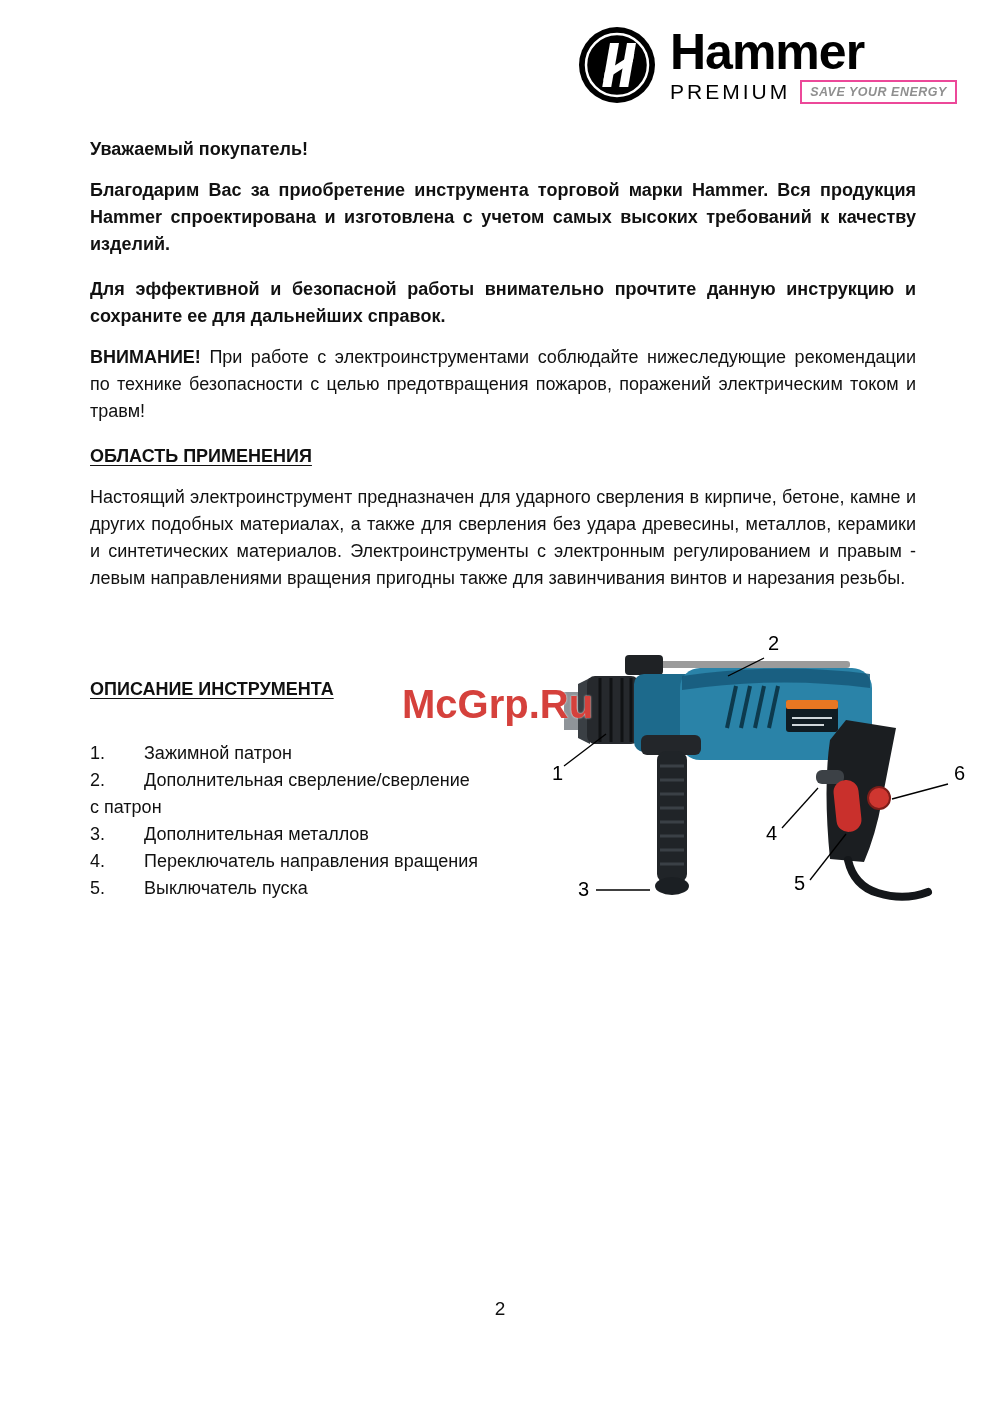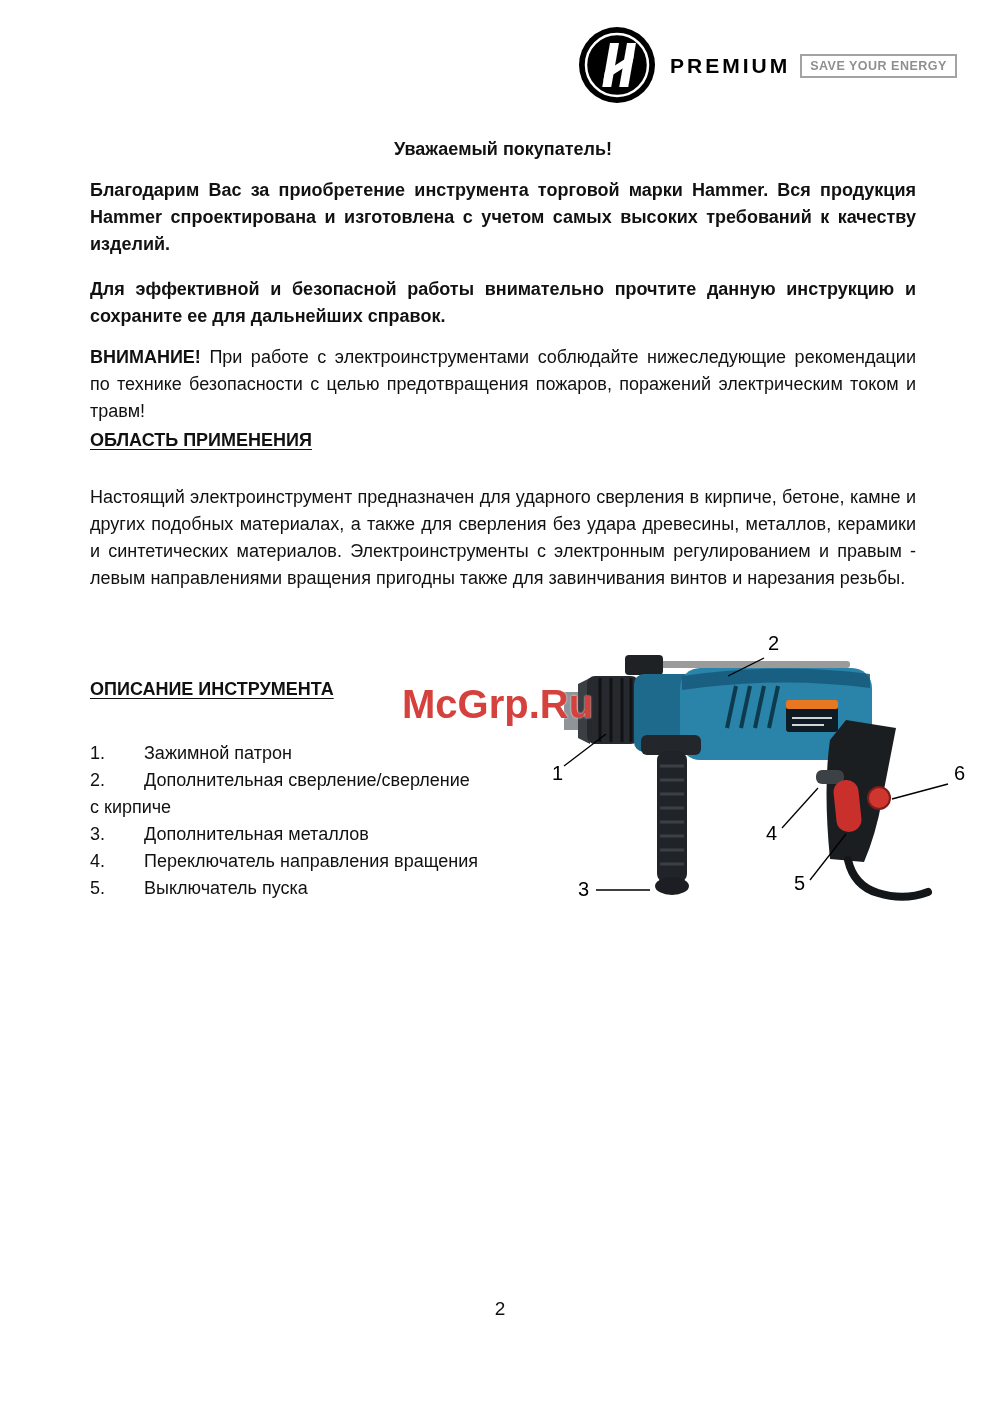--- a/index.html
+++ b/index.html
@@ -4,32 +4,32 @@
 <style>
   * { margin:0; padding:0; box-sizing:border-box; }
   html,body { background:#ffffff; }
   .page {
     position:relative; width:1000px; height:1414px; margin:0 auto;
     background:#ffffff; color:#111;
     font-family:"Liberation Sans","DejaVu Sans",sans-serif;
     overflow:hidden;
   }
   .block { position:absolute; left:90px; width:826px; font-size:18px; line-height:27px; }
-  .bold { font-weight:bold;text-align:center; }
+  .bold { font-weight:bold; }
   .just { text-align:justify; }
   .heading { font-weight:bold; text-decoration:underline; text-underline-offset:3px; font-size:18px; }
 
   
   .logo { position:absolute; left:578px; top:26px; display:flex; align-items:center; gap:14px; }
   .brand-col { display:flex; flex-direction:column; }
   .brand { font-weight:bold; font-size:50px; line-height:52px; letter-spacing:-1px; color:#000; }
   .brand-sub { display:flex; align-items:center; margin-top:2px; }
-  .premium { font-weight:bold; font-size:21px; letter-spacing:3px; color:#000; }
-  .tagline-box { margin-left:10px; border:2px solid #a3a3a3; color:#8f8f8f;
-    font-weight:bold; font-size:12.5px; padding:3px 8px; letter-spacing:0.5px; white-space:nowrap; }
+  .premium { font-weight:normal; font-size:21px; letter-spacing:3px; color:#000; }
+  .tagline-box { margin-left:10px; border:2px solid #ec4899; color:#8f8f8f;
+    font-weight:bold; font-size:12.5px; padding:3px 8px; letter-spacing:0.5px; white-space:nowrap;font-style:italic; }
 
   
   .list { position:absolute; left:90px; top:740px; width:470px; font-size:18px; line-height:27px; }
   .li-num { display:inline-block; width:54px; }
 
   
   .figure { position:absolute; left:530px; top:628px; width:445px; height:292px; }
   .watermark {
     position:absolute; left:402px; top:682px; z-index:5;
     font-family:Liberation Sans, sans-serif;
@@ -49,45 +49,46 @@
     <svg width="78" height="78" viewBox="0 0 78 78">
       <circle cx="39" cy="39" r="38" fill="#000"></circle>
       <circle cx="39" cy="39" r="31" fill="none" stroke="#fff" stroke-width="2.5"></circle>
       <g fill="#fff" transform="skewX(-10) translate(7,0)">
         <rect x="28" y="17" width="9" height="44"></rect>
         <rect x="45" y="17" width="9" height="44"></rect>
         <polygon points="28,46 54,27 54,36 28,55"></polygon>
       </g>
     </svg>
     <div class="brand-col">
+      <div class="brand">Hammer</div>
       <div class="brand-sub">
         <span class="premium">PREMIUM</span>
         <span class="tagline-box">SAVE YOUR ENERGY</span>
       </div>
     </div>
   </div>
 
   <div class="block bold" style="top:136px;">Уважаемый покупатель!</div>
 
   <p class="block bold just" style="top:177px;">Благодарим Вас за приобретение инструмента торговой марки Hammer. Вся продукция Hammer спроектирована и изготовлена с учетом самых высоких требований к качеству изделий.</p>
 
   <p class="block bold just" style="top:276px;">Для эффективной и безопасной работы внимательно прочтите данную инструкцию и сохраните ее для дальнейших справок.</p>
 
   <p class="block just" style="top:344px;"><span class="bold">ВНИМАНИЕ!</span> <span>При работе с электроинструментами соблюдайте нижеследующие рекомендации по технике безопасности с целью предотвращения пожаров, поражений электрическим током и травм!</span></p>
 
-  <div class="block heading" style="top:427px;">ОБЛАСТЬ ПРИМЕНЕНИЯ</div>
+  <div class="block heading" style="top:443px;">ОБЛАСТЬ ПРИМЕНЕНИЯ</div>
 
   <p class="block just" style="top:484px;">Настоящий электроинструмент предназначен для ударного сверления в кирпиче, бетоне, камне и других подобных материалах, а также для сверления без удара древесины, металлов, керамики и синтетических материалов. Электроинструменты с электронным регулированием и правым - левым направлениями вращения пригодны также для завинчивания винтов и нарезания резьбы.</p>
 
   <div class="block heading" style="top:676px;">ОПИСАНИЕ ИНСТРУМЕНТА</div>
 
   <div class="list">
     <div><span class="li-num">1.</span><span>Зажимной патрон</span></div>
     <div><span class="li-num">2.</span><span>Дополнительная сверление/сверление</span></div>
-    <div>с кирпиче</div>
+    <div>с патрон</div>
     <div><span class="li-num">3.</span><span>Дополнительная металлов</span></div>
     <div><span class="li-num">4.</span><span>Переключатель направления вращения</span></div>
     <div><span class="li-num">5.</span><span>Выключатель пуска</span></div>
   </div>
 
   <div class="figure">
     <svg width="445" height="292" viewBox="0 0 445 292">
 
       <g>
         <rect x="98" y="33" width="222" height="7" rx="3" fill="#9b9b9b"></rect>

